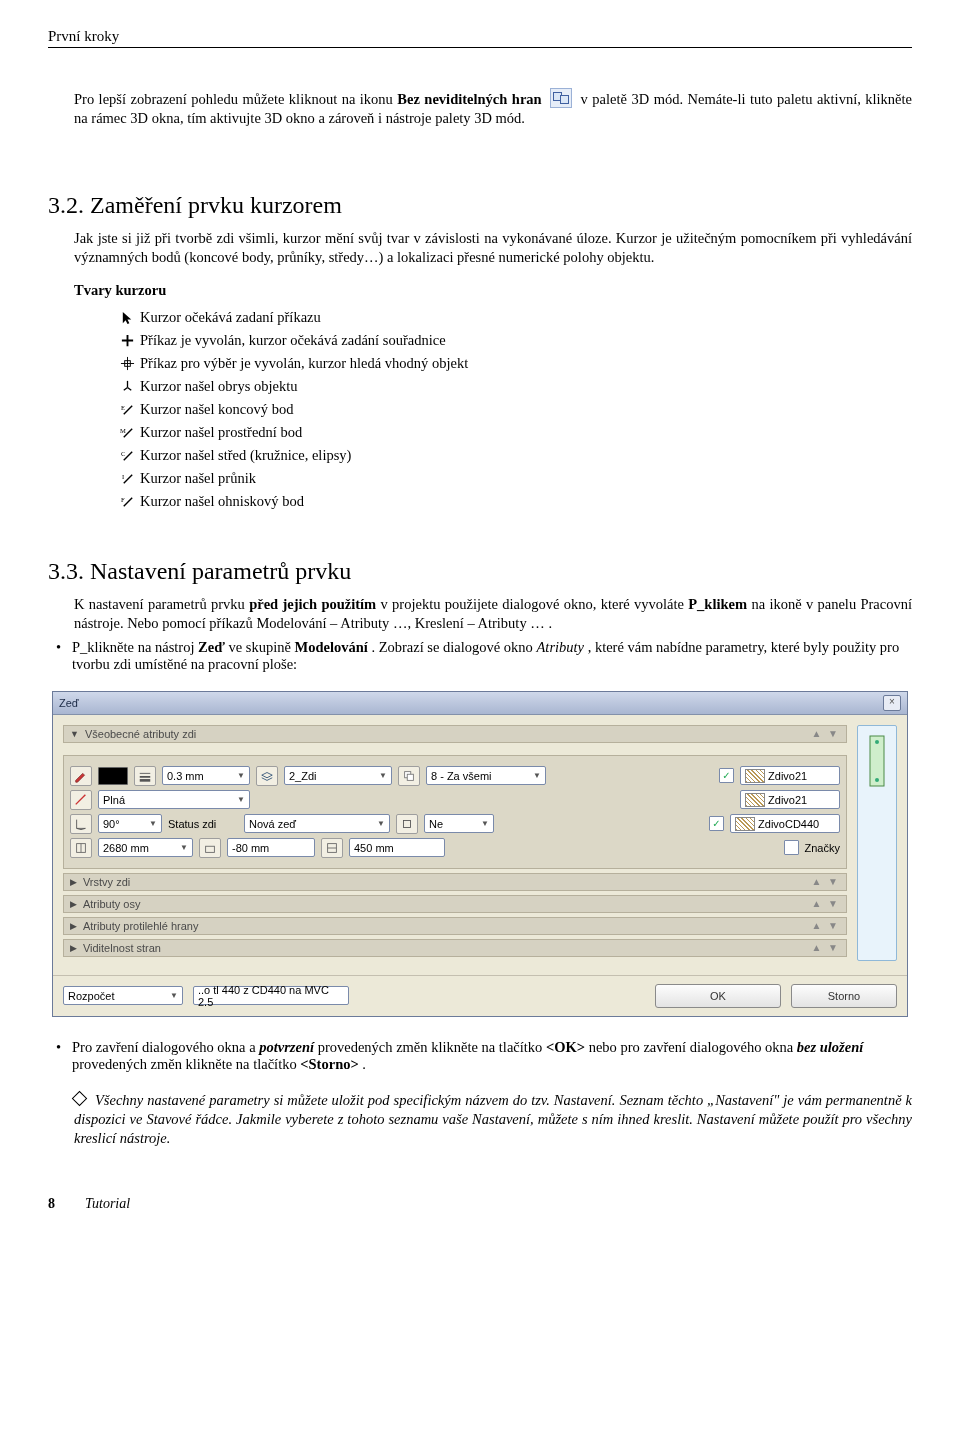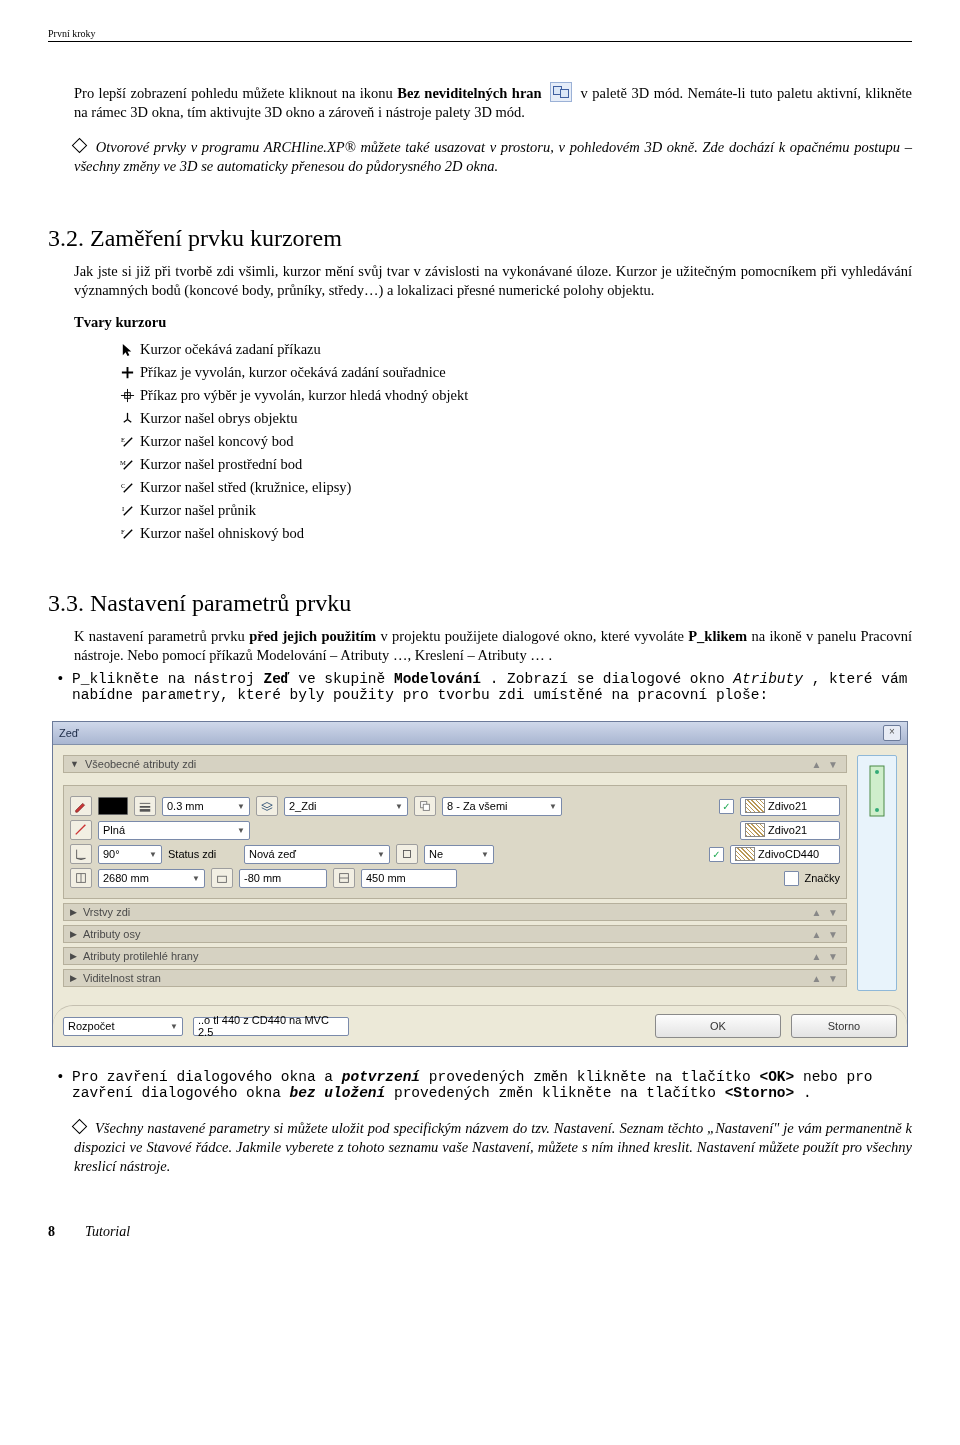--- a/index.html
+++ b/index.html
@@ -8,21 +8,21 @@
     margin: 0;
     padding: 0;
     background: #fff;
     color: #000;
     width: 960px;
   }
   .page {
     padding: 28px 48px 12px 48px;
   }
   .header-title {
-    font-size: 10px;
+    font-size: 15px;
     margin-bottom: 2px;
   }
   .header-rule {
     border: none;
     border-top: 1px solid #000;
     margin: 0 0 40px 0;
   }
   .body-indent {
     margin-left: 26px;
   }
@@ -61,21 +61,21 @@
     margin-top: 14px;
     margin-bottom: 10px;
   }
   .cursor-table { margin-left: 40px; }
   .cursor-row { display:flex; align-items:center; margin: 6px 0; }
   .cursor-icon {
     width: 26px; display:flex; justify-content:center; align-items:center;
     flex-shrink:0;
   }
   .cursor-icon img, .cursor-icon svg { width:15px; height:15px; }
-  .bullet-list { margin-left: 8px; font-family: Liberation Mono, monospace; }
+  .bullet-list { margin-left: 8px; }
   .bullet-item { display:flex; margin: 4px 0; }
   .bullet-dot { width: 16px; flex-shrink:0; }
   .bullet-dot::before { content: "•"; }
   .dlg {
     font-family: Tahoma, Arial, sans-serif;
     font-size: 11px;
     border: 1px solid #6b7a99;
     margin: 18px 4px 20px 4px;
     background: #ece9d8;
   }
@@ -133,21 +133,21 @@
     display:flex;align-items:center;justify-content:center;font-size:10px;color:#2a5;
     border-radius:1px;
   }
   .hatch-chip{
     width:18px;height:12px;border:1px solid #888;flex-shrink:0;
     background: repeating-linear-gradient(45deg,#b95,#b95 1px,#fff 1px,#fff 3px);
   }
   .wspace { flex:1; }
   .dlg-footer {
     padding: 8px 10px; border-top:1px solid #c4bfb0;
-    display:flex; align-items:center; gap:10px; background:#ece9d8;border-radius:20px;
+    display:flex; align-items:center; gap:10px; background:#ece9d8;
   }
   .btn {
     height:22px; min-width:100px; border:1px solid #8a8a8a;
     background: linear-gradient(#fdfdfd,#e3e3e3);
     border-radius:3px; display:flex; align-items:center; justify-content:center;
     padding:0 12px; color:#333;
   }
   .footer-page {
     margin-top: 48px;
     display:flex; align-items:center; gap:30px;
@@ -165,24 +165,20 @@
 
   <div class="body-indent">
     <p>
       <span>Pro lepší zobrazení pohledu můžete kliknout na ikonu </span>
       <b>Bez neviditelných hran</b>
       <span class="inline-icon"></span>
       <span> v paletě 3D mód. Nemáte-li tuto paletu aktivní, klikněte na rámec 3D okna, tím aktivujte 3D okno a zároveň i nástroje palety 3D mód.</span>
     </p>
 
     <div style="height:10px"></div>
-    <p>
-      <span class="diamond-bullet"></span>
-      <i>Otvorové prvky v programu ARCHline.XP® můžete také usazovat v prostoru, v pohledovém 3D okně. Zde dochází k opačnému postupu – všechny změny ve 3D se automaticky přenesou do půdorysného 2D okna.</i>
-    </p>
   </div>
 
   <h2 class="section">
     <span>3.2.</span>
     <span>Zaměření prvku kurzorem</span>
   </h2>
   <div class="body-indent">
     <p>Jak jste si již při tvorbě zdi všimli, kurzor mění svůj tvar v závislosti na vykonávané úloze. Kurzor je užitečným pomocníkem při vyhledávání významných bodů (koncové body, průníky, středy…) a lokalizaci přesné numerické polohy objektu.</p>
     <div class="subhead">Tvary kurzoru</div>
 
@@ -330,21 +326,21 @@
             <span class="combo" style="width:88px">
                 <span>0.3 mm</span>
                 <span class="caret">▼</span>
               </span>
             <span class="ico">
                 <svg viewBox="0 0 16 16">
                   <path d="M2 7l6-3 6 3-6 3z" fill="none" stroke="#357"></path>
                   <path d="M2 10l6 3 6-3" fill="none" stroke="#357"></path>
                 </svg>
               </span>
-            <span class="combo" style="width:124px">
+            <span class="combo" style="width:108px">
                 <span>2_Zdi</span>
                 <span class="caret">▼</span>
               </span>
             <span class="ico">
                 <svg viewBox="0 0 16 16">
                   <rect x="3" y="3" width="7" height="7" fill="#fff" stroke="#777"></rect>
                   <rect x="6" y="6" width="7" height="7" fill="#fff" stroke="#777"></rect>
                 </svg>
               </span>
             <span class="combo" style="width:120px">
@@ -397,21 +393,21 @@
             <span class="chk">✓</span>
             <span class="combo" style="width:110px"><span class="hatch-chip"></span>&nbsp;<span>ZdivoCD440</span></span>
           </div>
           <div class="ctl-row">
             <span class="ico">
                 <svg viewBox="0 0 16 16">
                   <rect x="3" y="3" width="10" height="10" fill="none" stroke="#666"></rect>
                   <line x1="8" y1="3" x2="8" y2="13" stroke="#666"></line>
                 </svg>
               </span>
-            <span class="combo" style="width:107px">
+            <span class="combo" style="width:95px">
                 <span>2680 mm</span>
                 <span class="caret">▼</span>
               </span>
             <span class="ico">
                 <svg viewBox="0 0 16 16">
                   <rect x="3" y="6" width="10" height="7" fill="none" stroke="#666"></rect>
                 </svg>
               </span>
             <span class="txtfield" style="width:88px">
                 <span>-80 mm</span>

